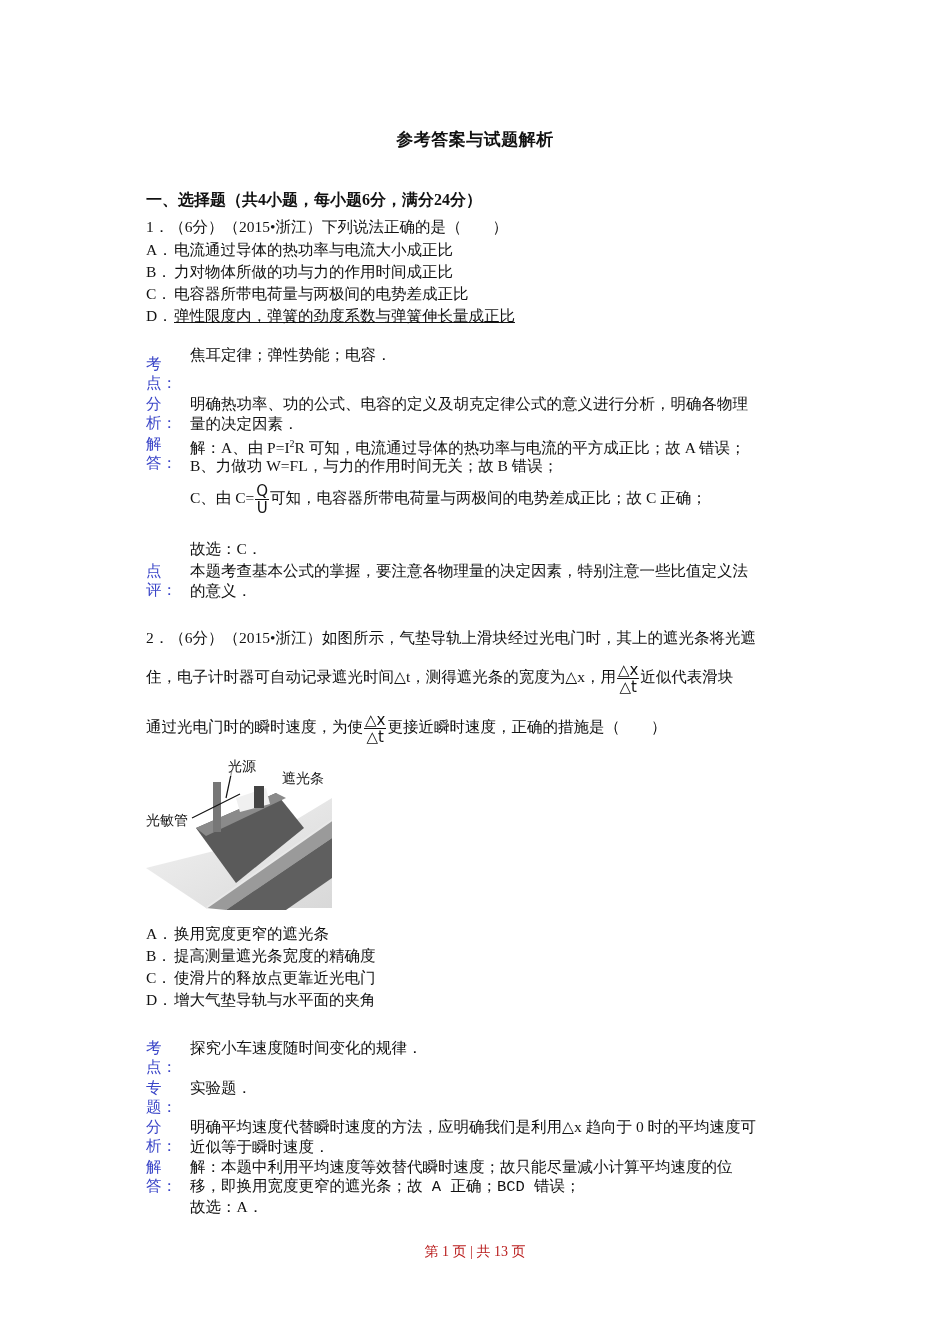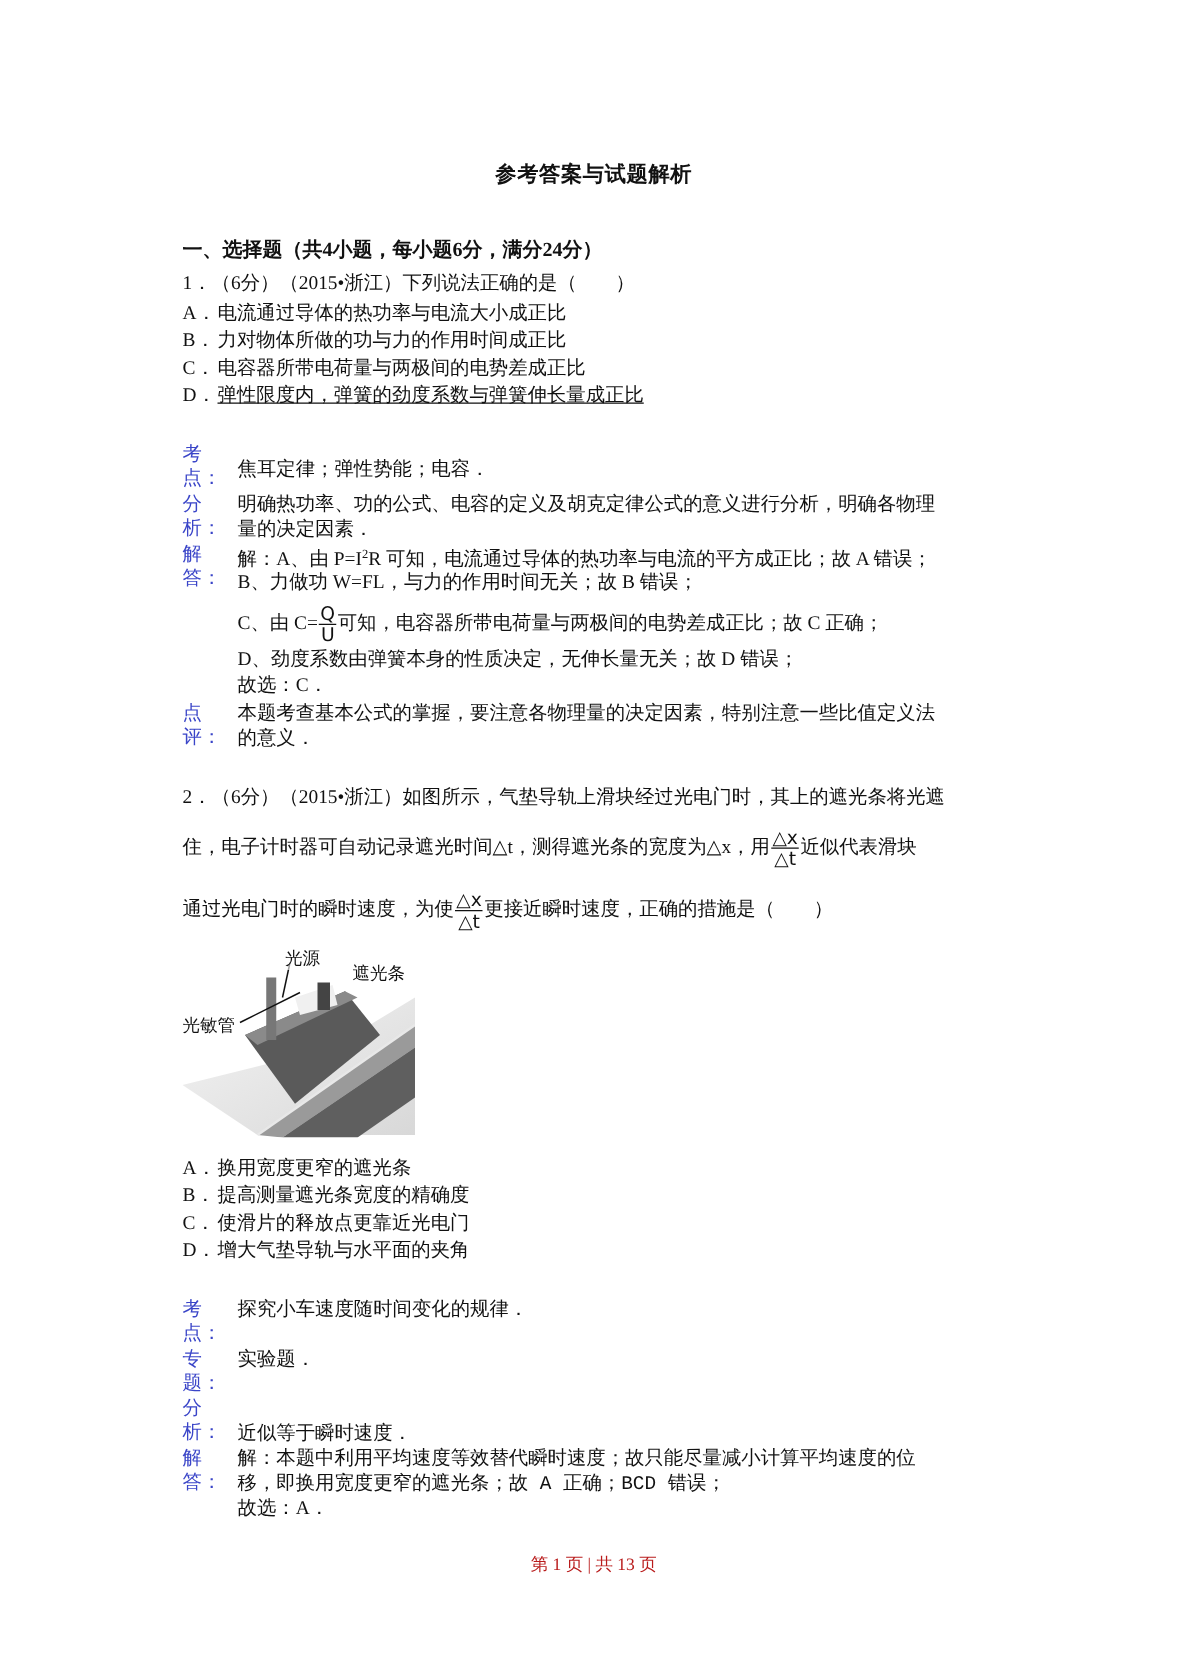--- a/index.html
+++ b/index.html
@@ -31,37 +31,36 @@
   <div class="line" style="top:216px;">1．（6分）（2015•浙江）下列说法正确的是（　　）</div>
   <div class="opt" style="top:240px;"><span class="k">A．</span><span>电流通过导体的热功率与电流大小成正比</span></div>
   <div class="opt" style="top:262px;"><span class="k">B．</span><span>力对物体所做的功与力的作用时间成正比</span></div>
   <div class="opt" style="top:284px;"><span class="k">C．</span><span>电容器所带电荷量与两极间的电势差成正比</span></div>
   <div class="opt" style="top:306px;text-decoration:underline;"><span class="k">D．</span><span>弹性限度内，弹簧的劲度系数与弹簧伸长量成正比</span></div>
 
   <div class="lbl" style="top:354px;">
       <div>考</div>
       <div>点：</div>
     </div>
-  <div class="txt" style="top:365px;">焦耳定律；弹性势能；电容．</div>
+  <div class="txt" style="top:344px;">焦耳定律；弹性势能；电容．</div>
 
   <div class="lbl" style="top:394px;">
       <div>分</div>
       <div>析：</div>
     </div>
   <div class="txt" style="top:393px;">明确热功率、功的公式、电容的定义及胡克定律公式的意义进行分析，明确各物理</div>
   <div class="txt" style="top:413px;">量的决定因素．</div>
 
   <div class="lbl" style="top:434px;">
       <div>解</div>
       <div>答：</div>
     </div>
   <div class="txt" style="top:433px;"><span>解：A、由 P=I</span><sup>2</sup><span>R 可知，电流通过导体的热功率与电流的平方成正比；故 A 错误；</span></div>
   <div class="txt" style="top:455px;">B、力做功 W=FL，与力的作用时间无关；故 B 错误；</div>
   <div class="txt" style="top:483px;"><span>C、由 C=</span><span class="frac"><span class="num">Q</span><span class="den">U</span></span><span>可知，电容器所带电荷量与两极间的电势差成正比；故 C 正确；</span></div>
-  <div class="txt" style="top:517px;">D、劲度系数由弹簧本身的性质决定，无伸长量无关；故 D 错误；</div>
   <div class="txt" style="top:538px;">故选：C．</div>
 
   <div class="lbl" style="top:561px;">
       <div>点</div>
       <div>评：</div>
     </div>
   <div class="txt" style="top:560px;">本题考查基本公式的掌握，要注意各物理量的决定因素，特别注意一些比值定义法</div>
   <div class="txt" style="top:580px;">的意义．</div>
 
   <div class="line" style="top:627px;">2．（6分）（2015•浙江）如图所示，气垫导轨上滑块经过光电门时，其上的遮光条将光遮</div>
@@ -112,20 +111,21 @@
   <div class="lbl" style="top:1078px;">
       <div>专</div>
       <div>题：</div>
     </div>
   <div class="txt" style="top:1077px;">实验题．</div>
 
   <div class="lbl" style="top:1117px;">
       <div>分</div>
       <div>析：</div>
     </div>
+  <div class="txt" style="top:1116px;">明确平均速度代替瞬时速度的方法，应明确我们是利用△x 趋向于 0 时的平均速度可</div>
   <div class="txt" style="top:1136px;">近似等于瞬时速度．</div>
 
   <div class="lbl" style="top:1157px;">
       <div>解</div>
       <div>答：</div>
     </div>
   <div class="txt" style="top:1156px;">解：本题中利用平均速度等效替代瞬时速度；故只能尽量减小计算平均速度的位</div>
   <div class="txt" style="top:1176px;font-family:Liberation Mono, monospace;">移，即换用宽度更窄的遮光条；故 A 正确；BCD 错误；</div>
   <div class="txt" style="top:1196px;">故选：A．</div>
 

